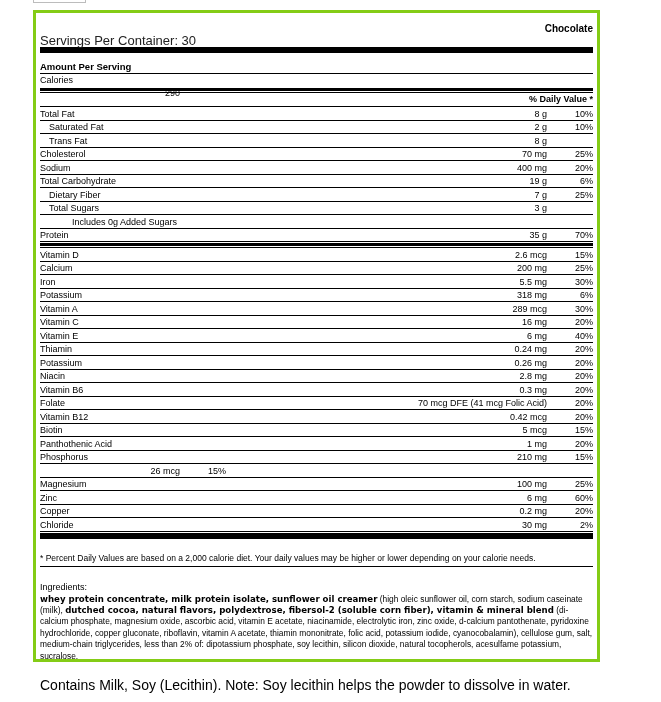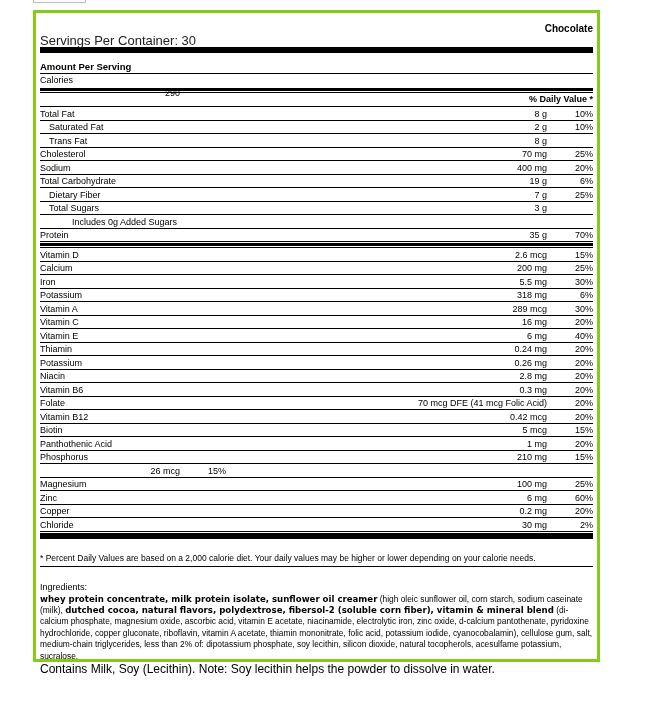--- a/index.html
+++ b/index.html
@@ -19,21 +19,21 @@
   .amount-header { font-size: 9.5px; font-weight: bold; height: 13px; line-height: 13px; border-bottom: 1px solid #000; padding-top: 7px; }
   .cal-row { display:flex; font-size: 9px; height: 13px; line-height: 13px; flex-direction: column; }
   .cal-row .name { flex:1; }
   .cal-row .amt { width: 140px; text-align:right; padding-right: 46px; }
   .double-line { border-top: 3px solid #000; border-bottom: 1px solid #000; height: 1px; margin-top: 1px; }
   .dv-header { text-align: right; font-weight: bold; font-size: 9px; height: 13px; line-height: 13px; border-bottom: 1px solid #000; }
   .footnote { font-size: 8.5px; line-height: 11px; padding: 14px 0 2px 0; border-bottom: 1px solid #000; }
   .ing-title { font-size: 9px; margin-top: 14px; line-height: 12px; }
   .ing-text { font-size: 8.4px; line-height: 11.4px; margin-top: 1px; }
   .ing-text b { font-family: "DejaVu Sans", sans-serif; font-weight: bold; font-size: 8.6px; }
-  .contains { font-size: 12px; line-height: 11px; margin-top: 2px; }
+  .contains { font-size: 14px; line-height: 11px; margin-top: 18px; }
 </style>
 </head>
 <body>
 
 <div class="tab-box"></div>
 
 <div class="label">
   <div class="flavor">Chocolate</div>
   <div class="servings-per">Servings Per Container: 30</div>
   <div class="bar-thick"></div>

